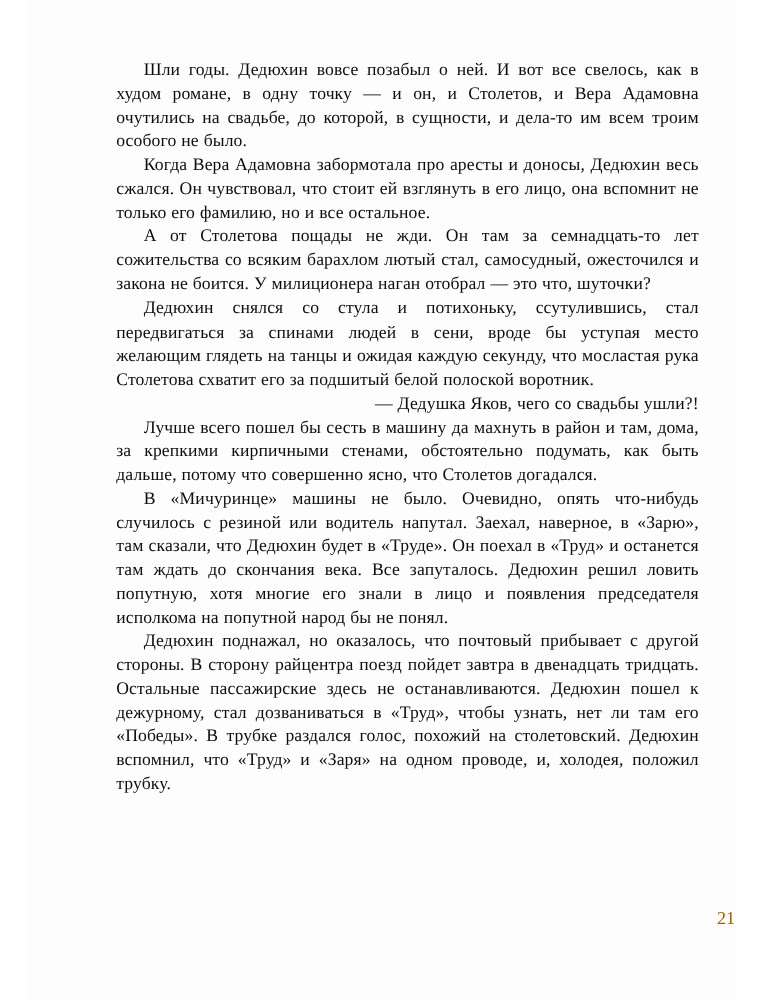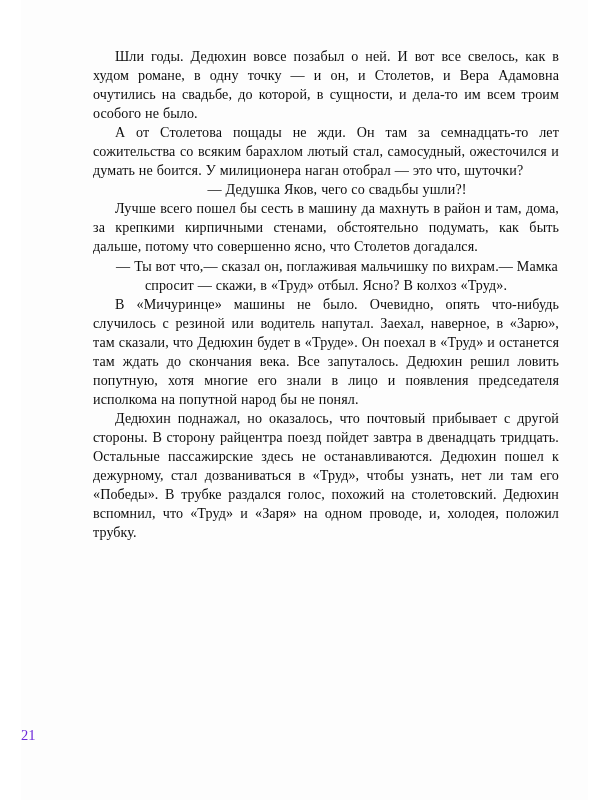--- a/index.html
+++ b/index.html
@@ -31,45 +31,46 @@
     line-height: 19.05px;
     text-align: justify;
     text-justify: inter-word;
     text-indent: 22px;
     hyphens: none;
     word-spacing: 0.02em;
     letter-spacing: 0.1px;
   }
   
   .para.dialogue {
-    text-align: center;
+    text-align: right;
   }
   .page-number {
     position: absolute;
     left: 0;
     right: 0;
     top: 726px;
-    text-align: left;
+    text-align: right;
     font-family: "Liberation Serif", "DejaVu Serif", serif;
     font-size: 14.5px;
     line-height: 18px;
-    color: #6d28d9;
+    color: #a16207;
   }
 </style>
 </head>
 <body>
 
 <div class="page" style="background: rgb(253, 253, 253); color: rgb(13, 13, 13);">
 
   <div class="textblock">
 
   <p class="para">Шли годы. Дедюхин вовсе позабыл о ней. И вот все свелось, как в худом романе, в одну точку — и он, и Столетов, и Вера Адамовна очутились на свадьбе, до которой, в сущности, и дела-то им всем троим особого не было.</p>
-      <p class="para">А от Столетова пощады не жди. Он там за семнадцать-то лет сожительства со всяким барахлом лютый стал, самосудный, ожесточился и думать не боится. У милиционера наган отобрал — это что, шуточки?</p>
+      <p class="para">Когда Вера Адамовна забормотала про аресты и доносы, Дедюхин весь сжался. Он чувствовал, что стоит ей взглянуть в его лицо, она вспомнит не только его фамилию, но и все остальное.</p>
+      <p class="para">А от Столетова пощады не жди. Он там за семнадцать-то лет сожительства со всяким барахлом лютый стал, самосудный, ожесточился и закона не боится. У милиционера наган отобрал — это что, шуточки?</p>
+      <p class="para">Дедюхин снялся со стула и потихоньку, ссутулившись, стал передвигаться за спинами людей в сени, вроде бы уступая место желающим глядеть на танцы и ожидая каждую секунду, что мосластая рука Столетова схватит его за подшитый белой полоской воротник.</p>
       <p class="para dialogue">— Дедушка Яков, чего со свадьбы ушли?!</p>
       <p class="para">Лучше всего пошел бы сесть в машину да махнуть в район и там, дома, за крепкими кирпичными стенами, обстоятельно подумать, как быть дальше, потому что совершенно ясно, что Столетов догадался.</p>
-      <p class="para dialogue">— Ты вот что,— сказал он, поглаживая мальчишку по вихрам.— Мамка спросит — скажи, в «Труд» отбыл. Ясно? В колхоз «Труд».</p>
       <p class="para">В «Мичуринце» машины не было. Очевидно, опять что-нибудь случилось с резиной или водитель напутал. Заехал, наверное, в «Зарю», там сказали, что Дедюхин будет в «Труде». Он поехал в «Труд» и останется там ждать до скончания века. Все запуталось. Дедюхин решил ловить попутную, хотя многие его знали в лицо и появления председателя исполкома на попутной народ бы не понял.</p>
       <p class="para">Дедюхин поднажал, но оказалось, что почтовый прибывает с другой стороны. В сторону райцентра поезд пойдет завтра в двенадцать тридцать. Остальные пассажирские здесь не останавливаются. Дедюхин пошел к дежурному, стал дозваниваться в «Труд», чтобы узнать, нет ли там его «Победы». В трубке раздался голос, похожий на столетовский. Дедюхин вспомнил, что «Труд» и «Заря» на одном проводе, и, холодея, положил трубку.</p>
     </div>
 
   <div class="page-number">21</div>
 
 </div>
 
 </body></html>

